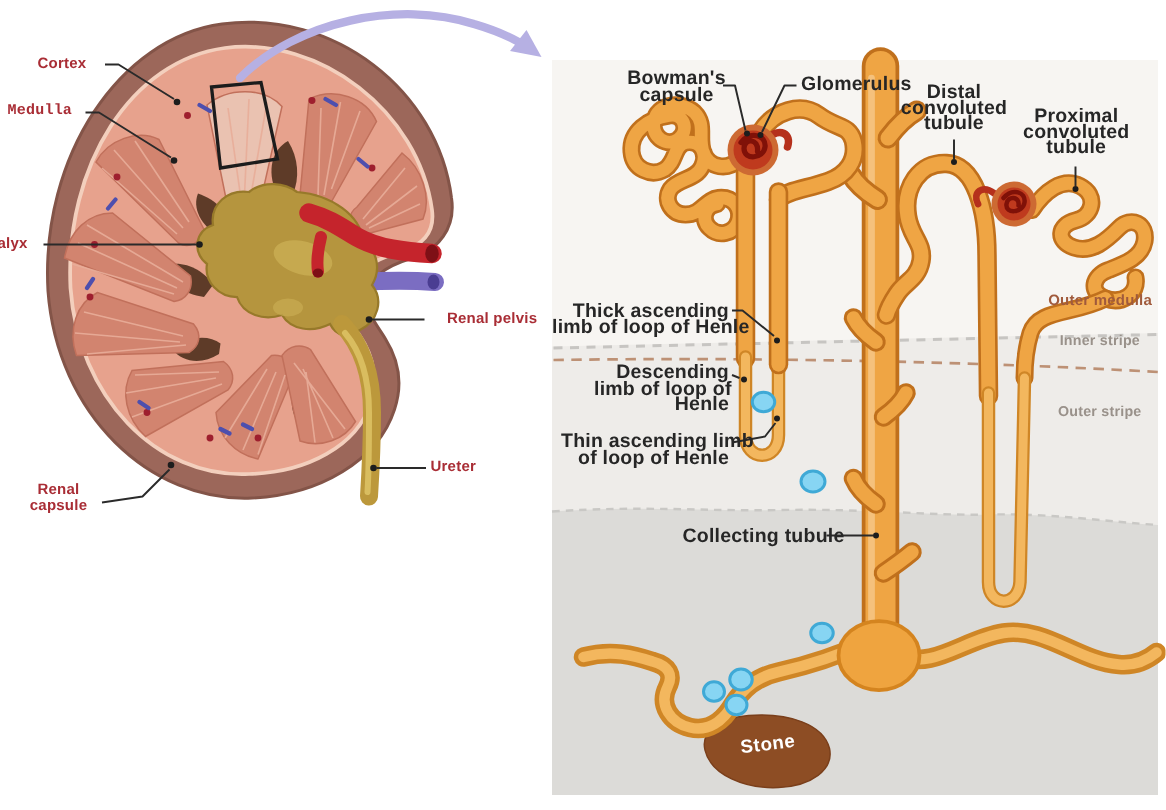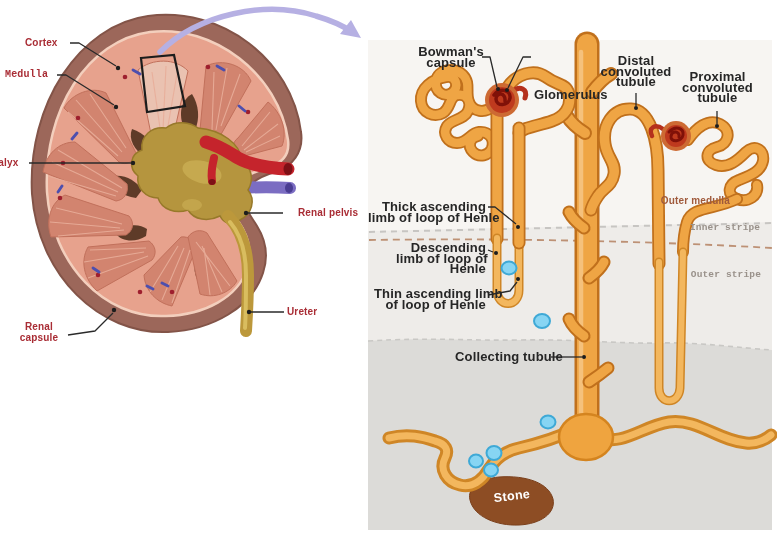--- a/index.html
+++ b/index.html
@@ -5,21 +5,21 @@
   html,body{margin:0;padding:0;background:#ffffff;}
   body{position:relative;width:777px;height:540px;overflow:hidden;
        font-family:"Liberation Sans",sans-serif;}
   svg{position:absolute;left:0;top:0;}
   .lbl{position:absolute;font-size:13px;line-height:10.5px;font-weight:600;
        color:#262626;letter-spacing:.15px;white-space:nowrap;}
   .lbl.center{text-align:center;}
   .lbl.right{text-align:right;}
   .lbl.red{color:#a92d35;font-weight:700;font-size:10px;line-height:11px;}
   .lbl.region{color:#a05a3c;font-weight:600;font-size:10px;}
-  .lbl.stripe{color:#99918a;font-weight:600;font-size:9.5px;font-family:Liberation Mono, monospace;}
+  .lbl.stripe{color:#99918a;font-weight:600;font-size:9.5px;}
   .lbl.stone{color:#ffffff;font-weight:700;font-size:12.5px;letter-spacing:.4px;
        transform:rotate(-7deg);}
   
   .tube-o{fill:none;stroke:#c0701c;stroke-linecap:round;stroke-linejoin:round;}
   .tube-i{fill:none;stroke:#efa544;stroke-linecap:round;stroke-linejoin:round;}
   .thin-o{fill:none;stroke:#cf8626;stroke-linecap:round;stroke-linejoin:round;}
   .thin-i{fill:none;stroke:#f3b75e;stroke-linecap:round;stroke-linejoin:round;}
   .leader{fill:none;stroke:#2a2a2a;stroke-width:1.3;stroke-linejoin:round;}
 </style>
 </head>
@@ -243,32 +243,32 @@
 <div class="lbl red" style="left:287px;top:306px;width:45px;">Ureter</div>
 <div class="lbl red center" style="left:10px;top:321px;width:58px;">
   <div>Renal</div>
   <div>capsule</div>
 </div>
 
 <div class="lbl center" style="left:407px;top:47px;width:88px;">
   <div>Bowman's</div>
   <div>capsule</div>
 </div>
-<div class="lbl" style="left:534px;top:51px;margin-top:39px;">Glomerulus</div>
+<div class="lbl" style="left:534px;top:51px;">Glomerulus</div>
 <div class="lbl center" style="left:600px;top:56px;width:72px;text-align:center;">
   <div>Distal</div>
   <div>convoluted</div>
   <div>tubule</div>
 </div>
 <div class="lbl center" style="left:681px;top:72px;width:73px;">
   <div>Proximal</div>
   <div>convoluted</div>
   <div>tubule</div>
 </div>
-<div class="lbl region right" style="left:656px;top:196px;width:74px;">Outer medulla</div>
+<div class="lbl region right" style="left:694px;top:196px;width:74px;">Outer medulla</div>
 <div class="lbl stripe right" style="left:690px;top:223px;width:70px;">Inner stripe</div>
 <div class="lbl stripe right" style="left:688px;top:270px;width:73px;">Outer stripe</div>
 <div class="lbl right" style="left:368px;top:202px;width:118px;">
   <div>Thick ascending</div>
   <div>limb of loop of Henle</div>
 </div>
 <div class="lbl right" style="left:396px;top:243px;width:90px;">
   <div>Descending</div>
   <div>limb of loop of</div>
   <div>Henle</div>

